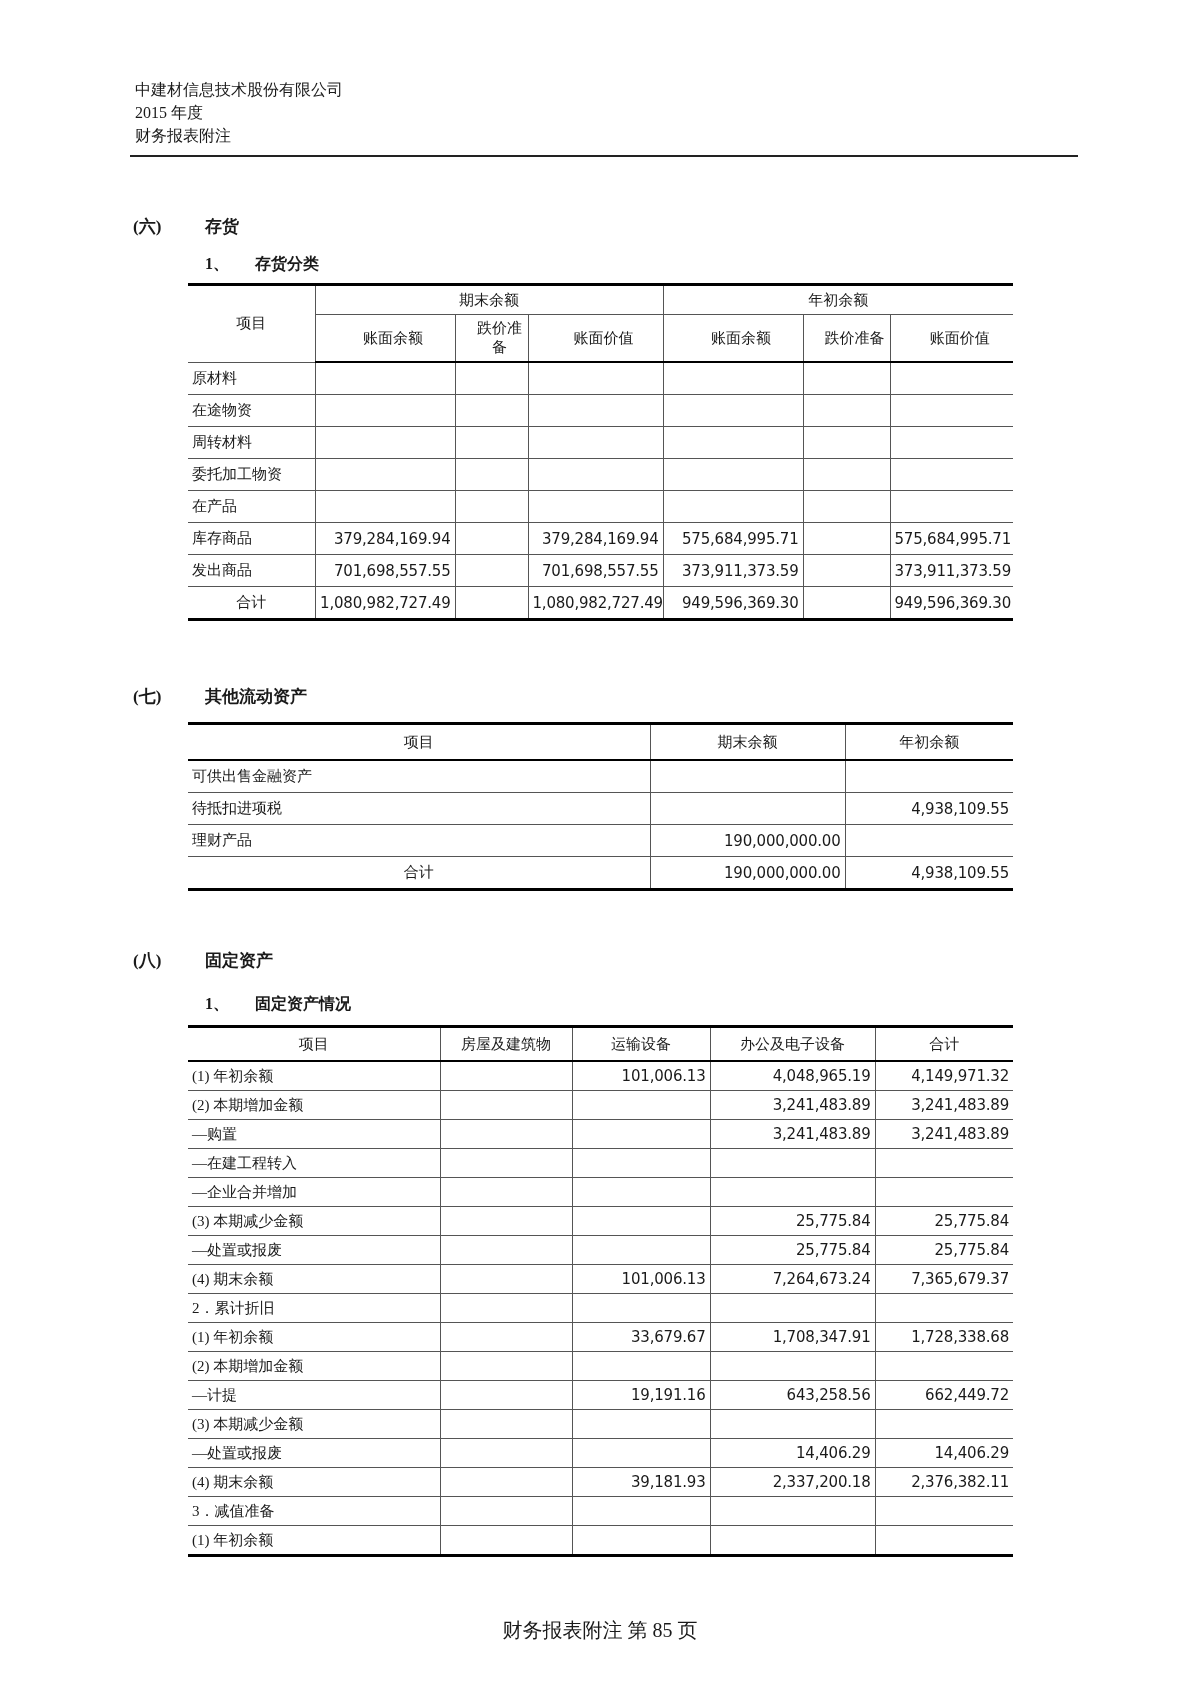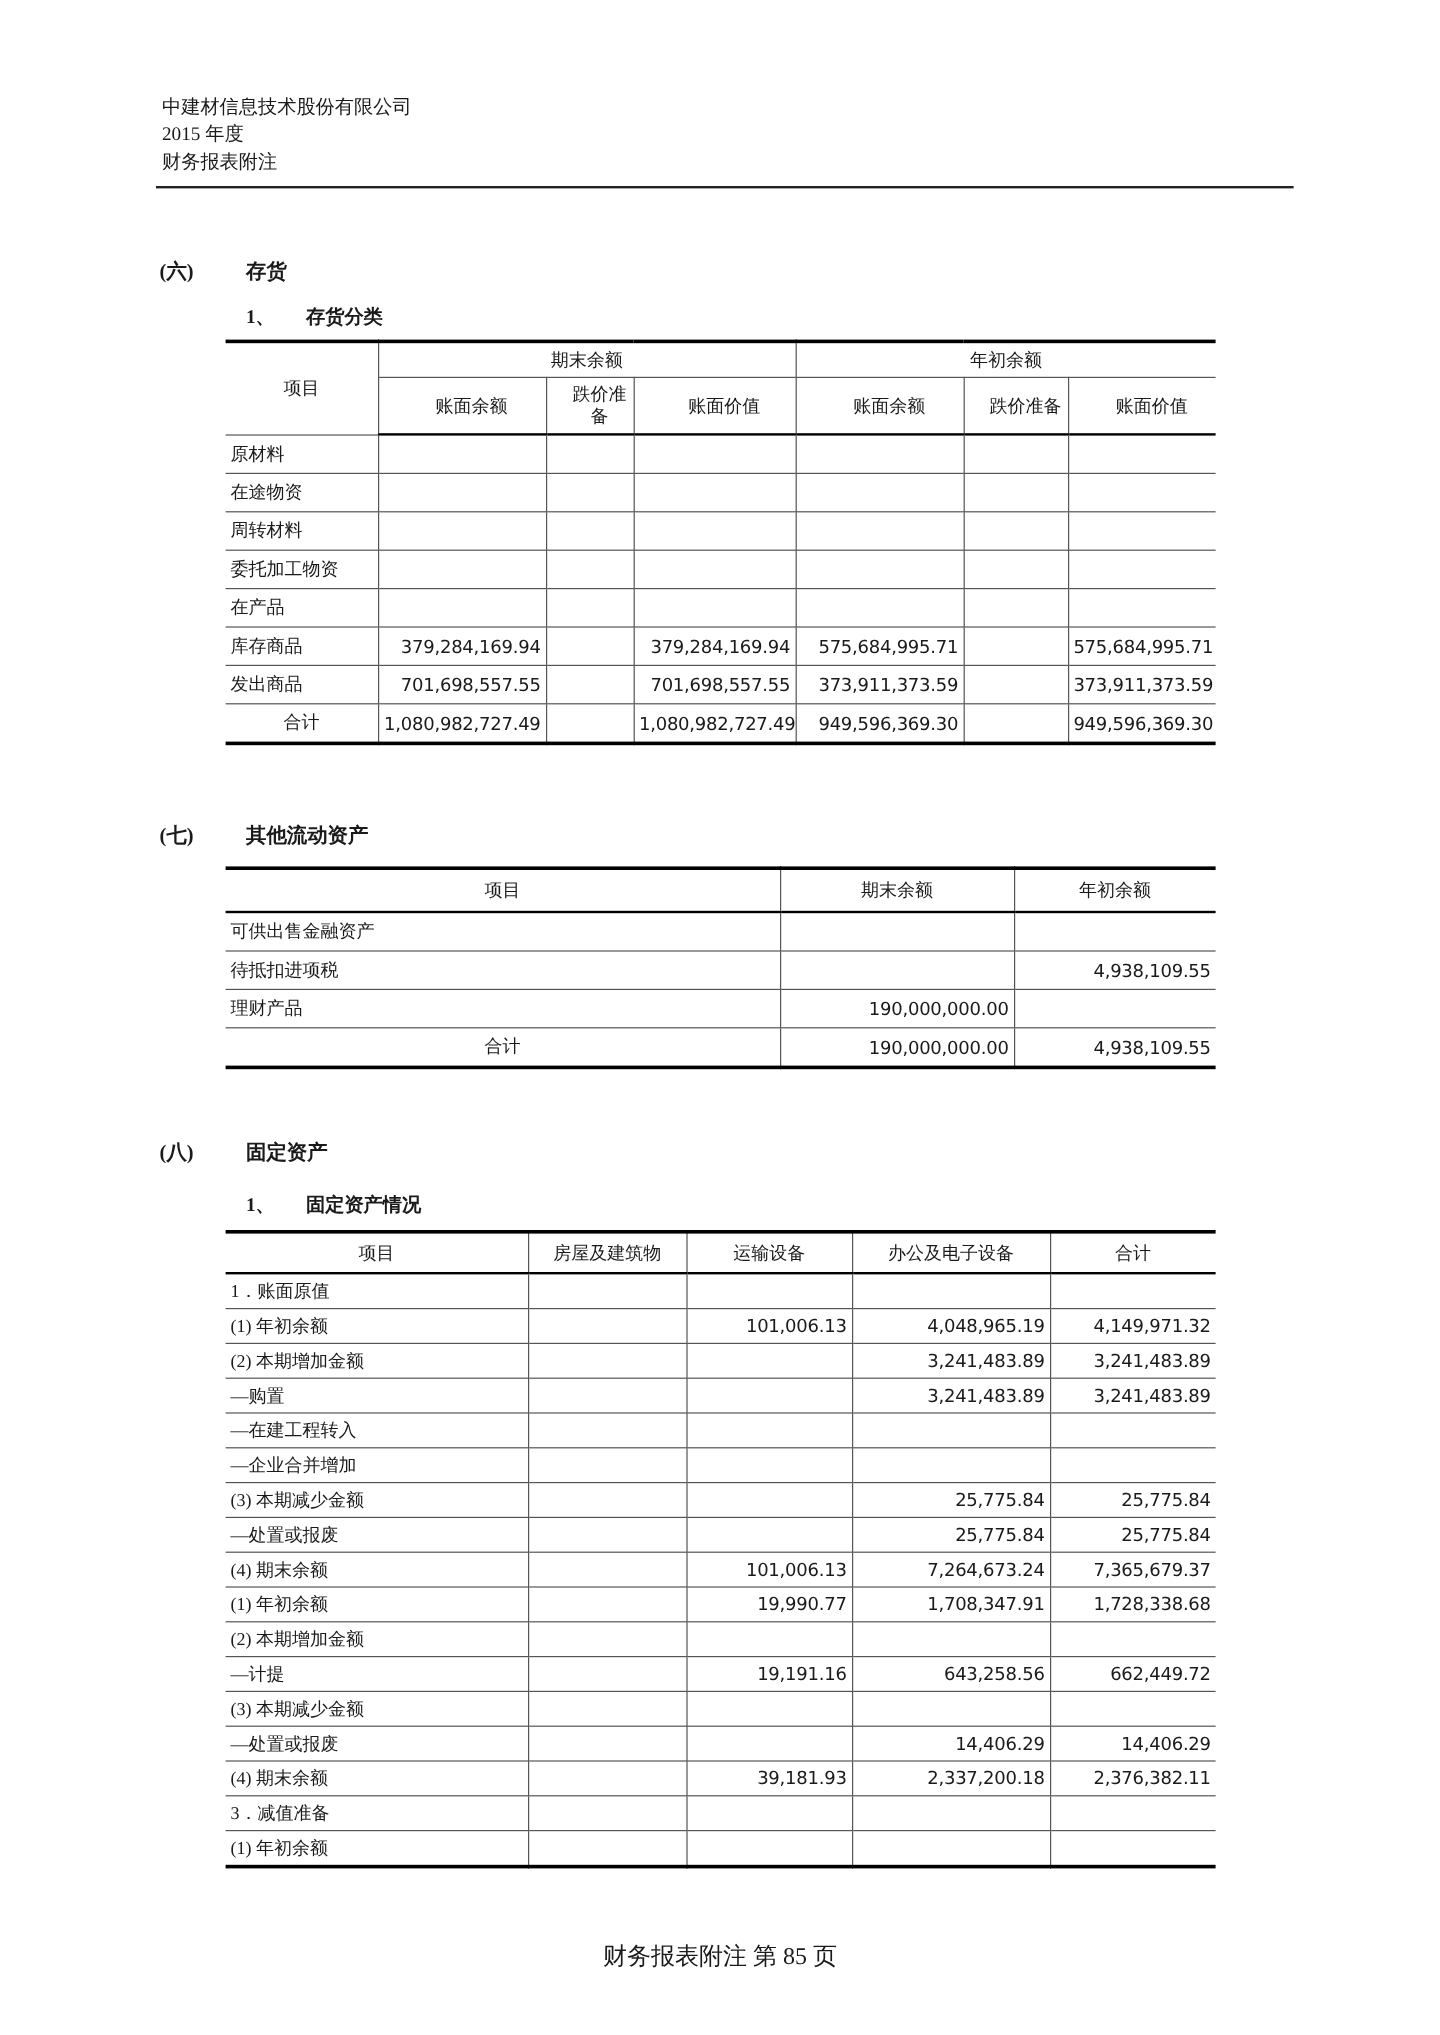--- a/index.html
+++ b/index.html
@@ -232,27 +232,20 @@
   </colgroup>
   <tbody>
       <tr class="hdr-last">
     <th>项目</th>
     <th>房屋及建筑物</th>
     <th>运输设备</th>
     <th>办公及电子设备</th>
     <th>合计</th>
   </tr>
   <tr>
-    <td class="lbl ind0">1．账面原值</td>
-    <td class="num"></td>
-    <td class="num"></td>
-    <td class="num"></td>
-    <td class="num"></td>
-  </tr>
-  <tr>
     <td class="lbl ind1">(1) 年初余额</td>
     <td class="num"></td>
     <td class="num">101,006.13</td>
     <td class="num">4,048,965.19</td>
     <td class="num">4,149,971.32</td>
   </tr>
   <tr>
     <td class="lbl ind1">(2) 本期增加金额</td>
     <td class="num"></td>
     <td class="num"></td>
@@ -295,23 +288,30 @@
     <td class="num">25,775.84</td>
   </tr>
   <tr>
     <td class="lbl ind1">(4) 期末余额</td>
     <td class="num"></td>
     <td class="num">101,006.13</td>
     <td class="num">7,264,673.24</td>
     <td class="num">7,365,679.37</td>
   </tr>
   <tr>
+    <td class="lbl ind0">2．累计折旧</td>
+    <td class="num"></td>
+    <td class="num"></td>
+    <td class="num"></td>
+    <td class="num"></td>
+  </tr>
+  <tr>
     <td class="lbl ind1">(1) 年初余额</td>
     <td class="num"></td>
-    <td class="num">19,990.77</td>
+    <td class="num">33,679.67</td>
     <td class="num">1,708,347.91</td>
     <td class="num">1,728,338.68</td>
   </tr>
   <tr>
     <td class="lbl ind1">(2) 本期增加金额</td>
     <td class="num"></td>
     <td class="num"></td>
     <td class="num"></td>
     <td class="num"></td>
   </tr>

